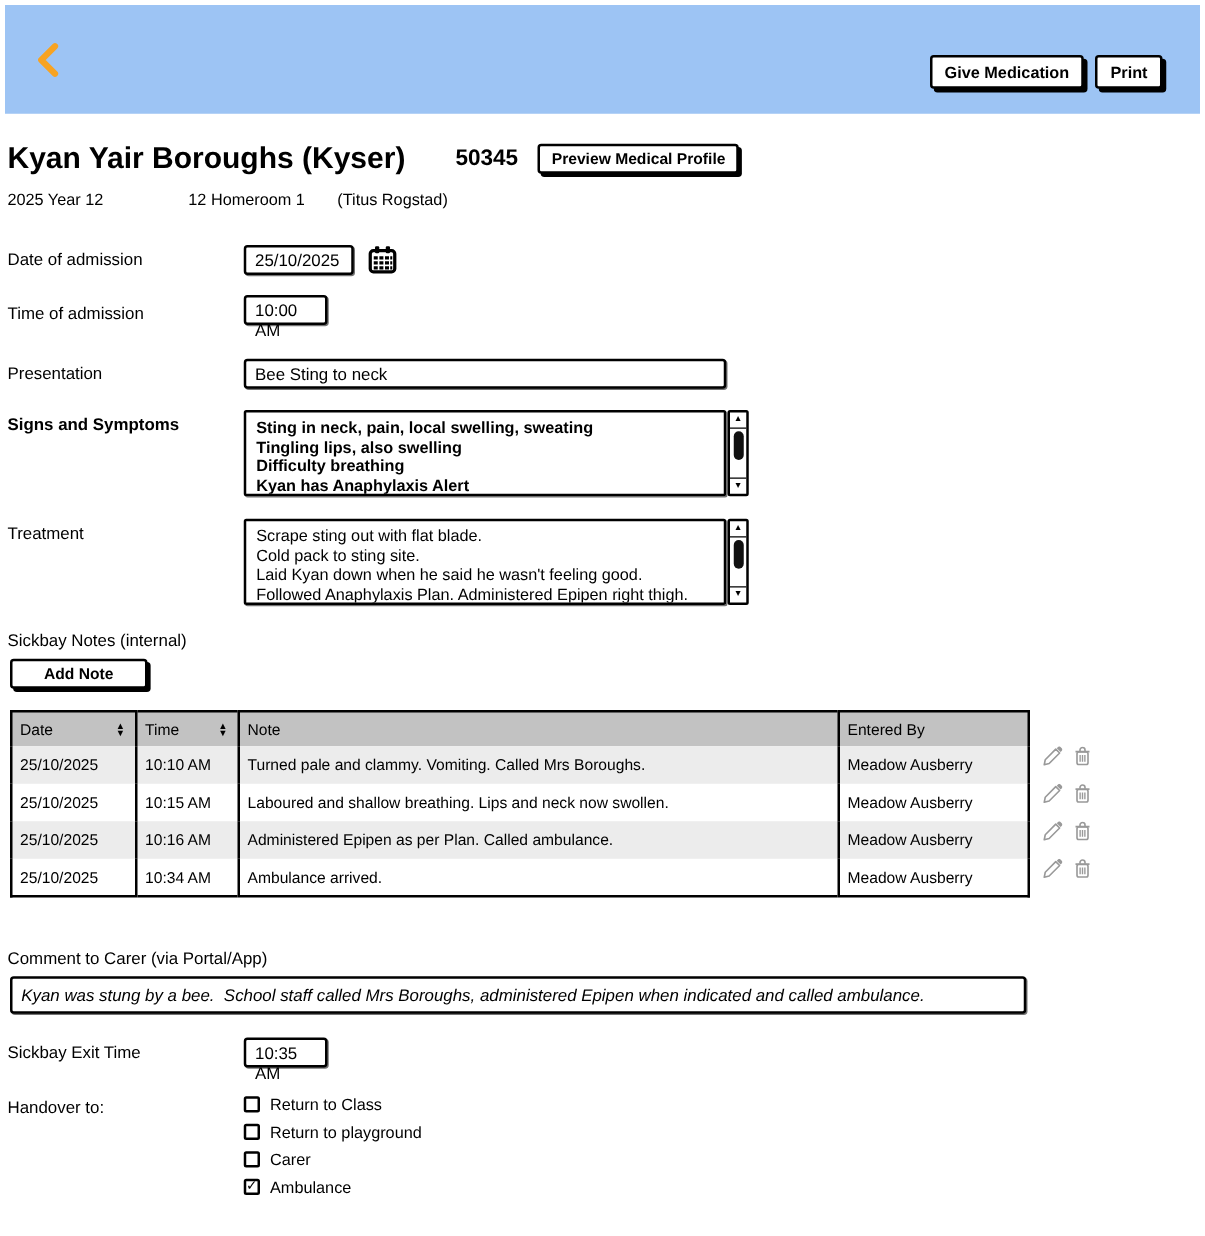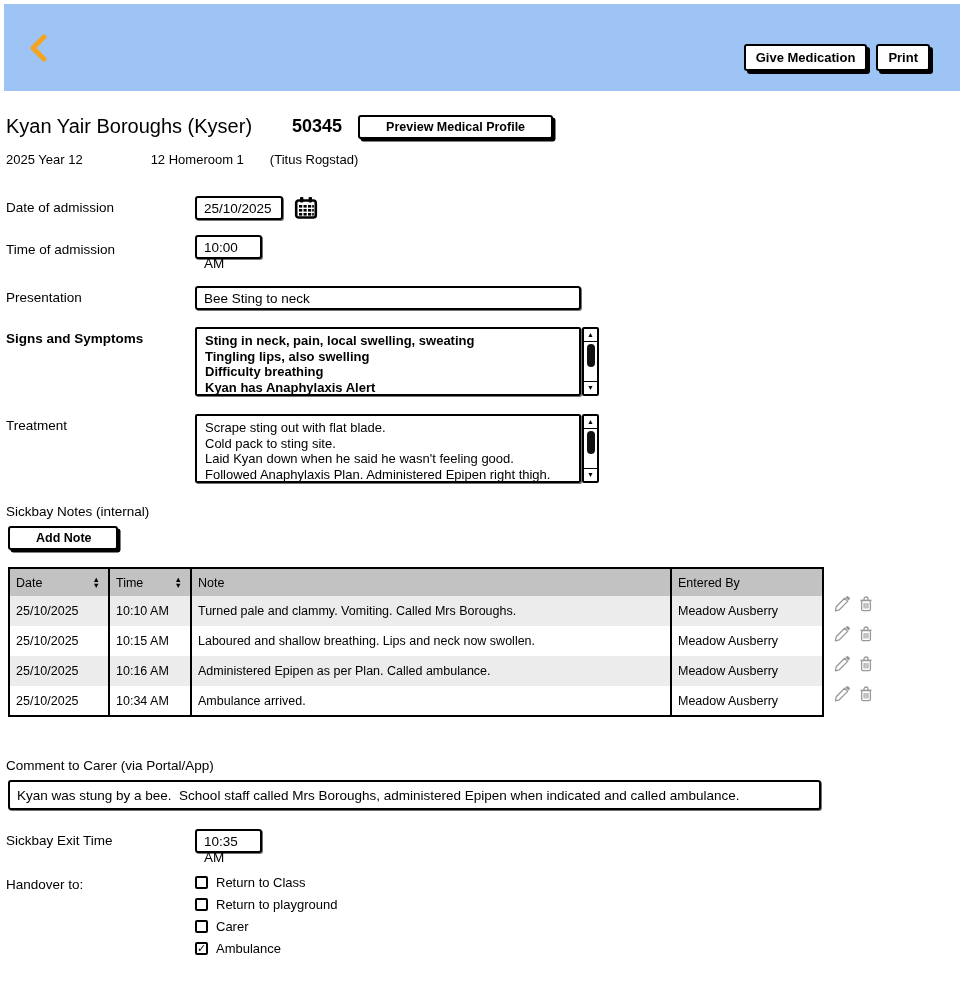--- a/index.html
+++ b/index.html
@@ -9,27 +9,27 @@
   
   .app-header { margin:4px 4px 0 4px; height:87px; background:#9dc4f4;
     display:flex; align-items:center; padding:0 30px 0 24px; }
   .back { width:26px; height:30px; display:flex; align-items:center; cursor:pointer; }
   .app-title { font-size:21px; font-weight:bold; letter-spacing:.5px; margin-left:12px; }
   .header-spacer { flex:1; }
 
   .btn { background:#fff; border:2px solid #000; border-radius:3px;
     box-shadow:3px 3px 0 #000; font-size:13px; font-weight:600;
     padding:4px 10px; cursor:pointer; font-family:inherit; white-space:nowrap; }
-  .btn.small { font-size:12.5px; padding:3px 26px; box-shadow:2.5px 2.5px 0 #000; }
+  .btn.small { font-size:12.5px; padding:3px 9px; box-shadow:2.5px 2.5px 0 #000; }
 
   .hbtns { display:flex; gap:9px;margin-top:20px; }
 
   
   .patient-row { margin:22px 0 0 6px; display:flex; align-items:center; height:27px; }
-  .p-name { font-size:20px; font-weight:normal; }
+  .p-name { font-size:24px; font-weight:bold; }
   .p-id   { font-size:18px; font-weight:bold; margin-left:40px;text-align:right; }
   .patient-row .btn { margin-left:16px; }
   .meta-row { margin:12px 0 0 6px; font-size:13px; display:flex; }
   .meta-row span:nth-child(2){ margin-left:68px; }
   .meta-row span:nth-child(3){ margin-left:26px; }
 
   
   .frow { display:flex; margin-left:6px; align-items:flex-start; }
   .flabel { width:189px; font-size:13.5px; padding-top:4px; flex:0 0 189px; }
   .tinput { border:2px solid #000; border-radius:3px; background:#fff;
@@ -73,21 +73,21 @@
   .sort { display:inline-flex; flex-direction:column; font-size:7.5px; line-height:5.5px;
     cursor:pointer; margin-right:2px; }
   .sort::before { content:"▲"; } .sort::after { content:"▼"; }
 
   .icon-rail { margin-left:10px; padding-top:22px; display:flex; flex-direction:column; }
   .icon-row { height:30px; display:flex; align-items:center; gap:8px; }
   .ic { width:16px; height:16px; cursor:pointer; }
 
   
   .carer-label { margin:41px 0 0 6px; font-size:13.5px; }
-  .carer-input { margin:7px 4px 0 8px; height:30px; line-height:22px; white-space:pre; }
+  .carer-input { margin:7px 4px 0 8px; height:30px; line-height:22px; white-space:pre;font-style:italic; }
   .exit-row { margin-top:19px; }
   .hand-row  { margin-top:20px; }
   .cb-list { display:flex; flex-direction:column; gap:7px; padding-top:2px; }
   .cb-item { display:flex; align-items:center; height:15px; }
   .checkbox { width:13px; height:13px; border:2px solid #000; border-radius:2px;
     background:#fff; display:inline-flex; align-items:center; justify-content:center;
     cursor:pointer; font-size:11px; line-height:11px; }
   .checkbox.checked::after { content:"✓"; margin-top:-1px; }
   .cb-text { font-size:13px; margin-left:8px; }
 

